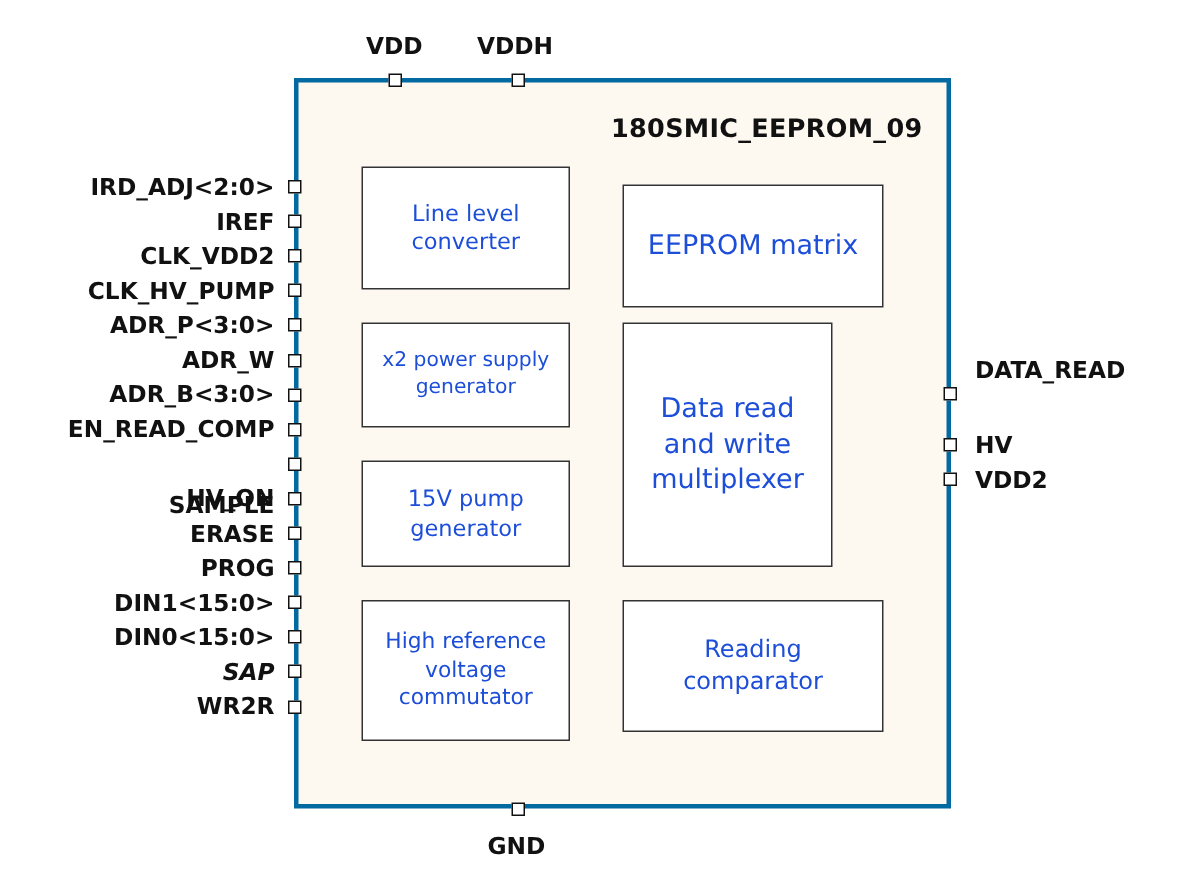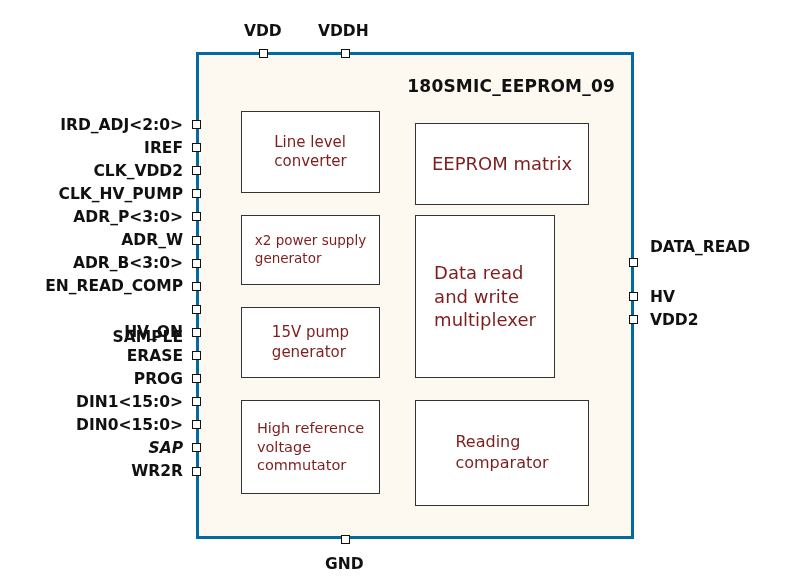--- a/index.html
+++ b/index.html
@@ -2,22 +2,22 @@
 <html><head>
 <meta charset="utf-8">
 <style>
   html, body { margin: 0; padding: 0; background: #ffffff; }
   body { width: 790px; height: 583px; position: relative; overflow: hidden;
          font-family: "DejaVu Sans", sans-serif; color: #111; }
   .chip { position: absolute; left: 196px; top: 52px; width: 438px; height: 487px;
           box-sizing: border-box; border: 3px solid #0369a1; background: #fdf9f1; }
   .chip-title { position: absolute; right: 16px; top: 21px; font-weight: bold; font-size: 17px; letter-spacing: 0.2px; }
   .block { position: absolute; box-sizing: border-box; border: 1.5px solid #333; background: #ffffff;
-           display: flex; align-items: center; justify-content: center; text-align: left;
-           white-space: pre-line; line-height: 1.3; color: #7f1d1d; }
+           display: flex; align-items: center; justify-content: center; text-align: center;
+           white-space: pre-line; line-height: 1.3; color: #1d4ed8; }
   .pin { position: absolute; width: 9px; height: 9px; box-sizing: border-box; border: 1.5px solid #111; background: #fff; }
   .pin-label { position: absolute; font-weight: bold; font-size: 15.5px; white-space: nowrap; line-height: 18px; }
   .left-label { text-align: right; right: 607px; }
   .right-label { left: 650px; }
 </style>
 </head>
 <body>
 
 <div class="chip">
   <div class="chip-title">180SMIC_EEPROM_09</div>
@@ -29,21 +29,21 @@
 <div class="block" style="left:241px; top:215px; width:139px; height:70px; font-size:13.5px;">x2 power supply
 generator</div>
 <div class="block" style="left:415px; top:215px; width:140px; height:163px; font-size:18px;">Data read
 and write
 multiplexer</div>
 <div class="block" style="left:241px; top:307px; width:139px; height:71px; font-size:15px;">15V pump
 generator</div>
 <div class="block" style="left:241px; top:400px; width:139px; height:94px; font-size:14.5px;">High reference
 voltage
 commutator</div>
-<div class="block" style="left:415px; top:400px; width:174px; height:106px; font-size:16px;">Reading
+<div class="block" style="left:415px; top:400px; width:174px; height:88px; font-size:16px;">Reading
 comparator</div>
 
 <div class="pin" style="left:259px; top:49px;"></div>
 <div class="pin-label" style="left:244px; top:22px;">VDD</div>
 <div class="pin" style="left:341px; top:49px;"></div>
 <div class="pin-label" style="left:318px; top:22px;">VDDH</div>
 
 <div class="pin" style="left:341px; top:535px;"></div>
 <div class="pin-label" style="left:325px; top:555px;">GND</div>
 

